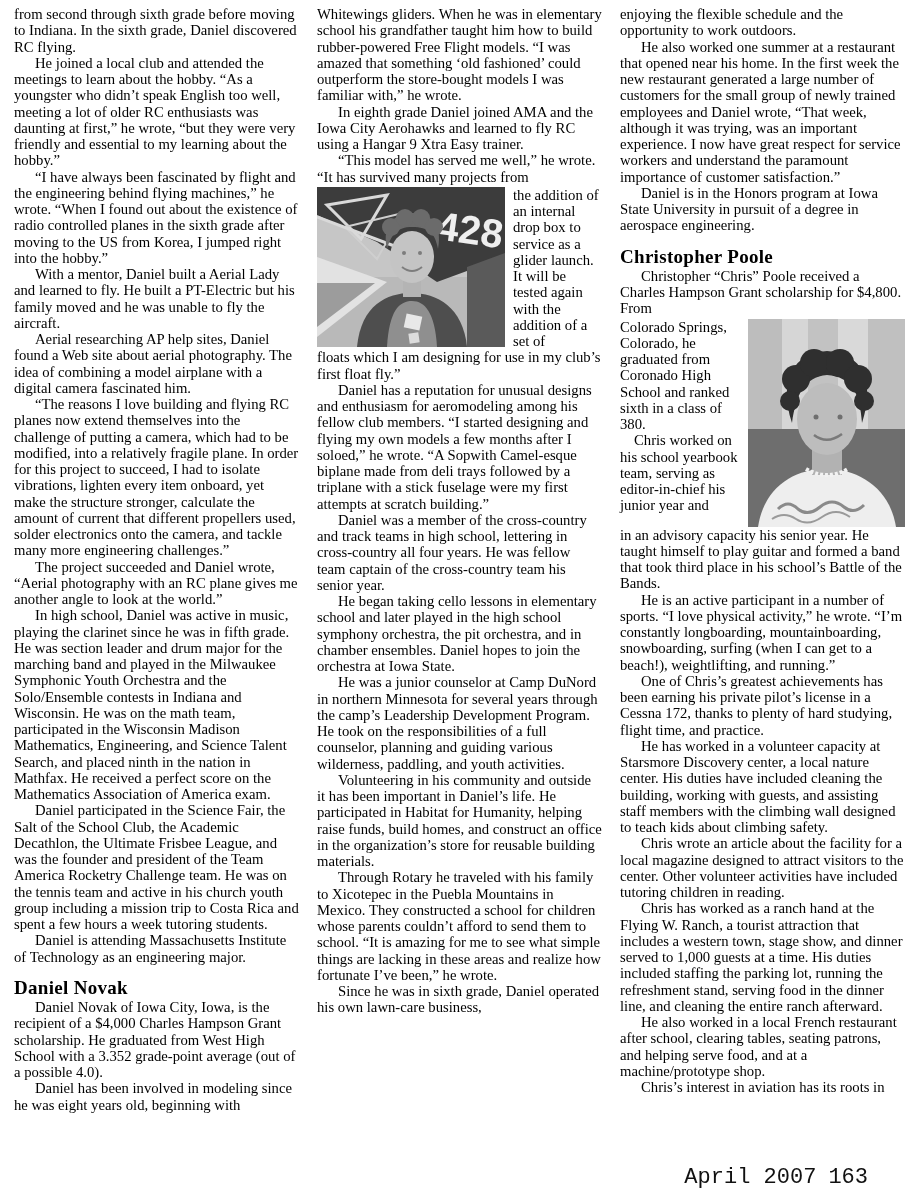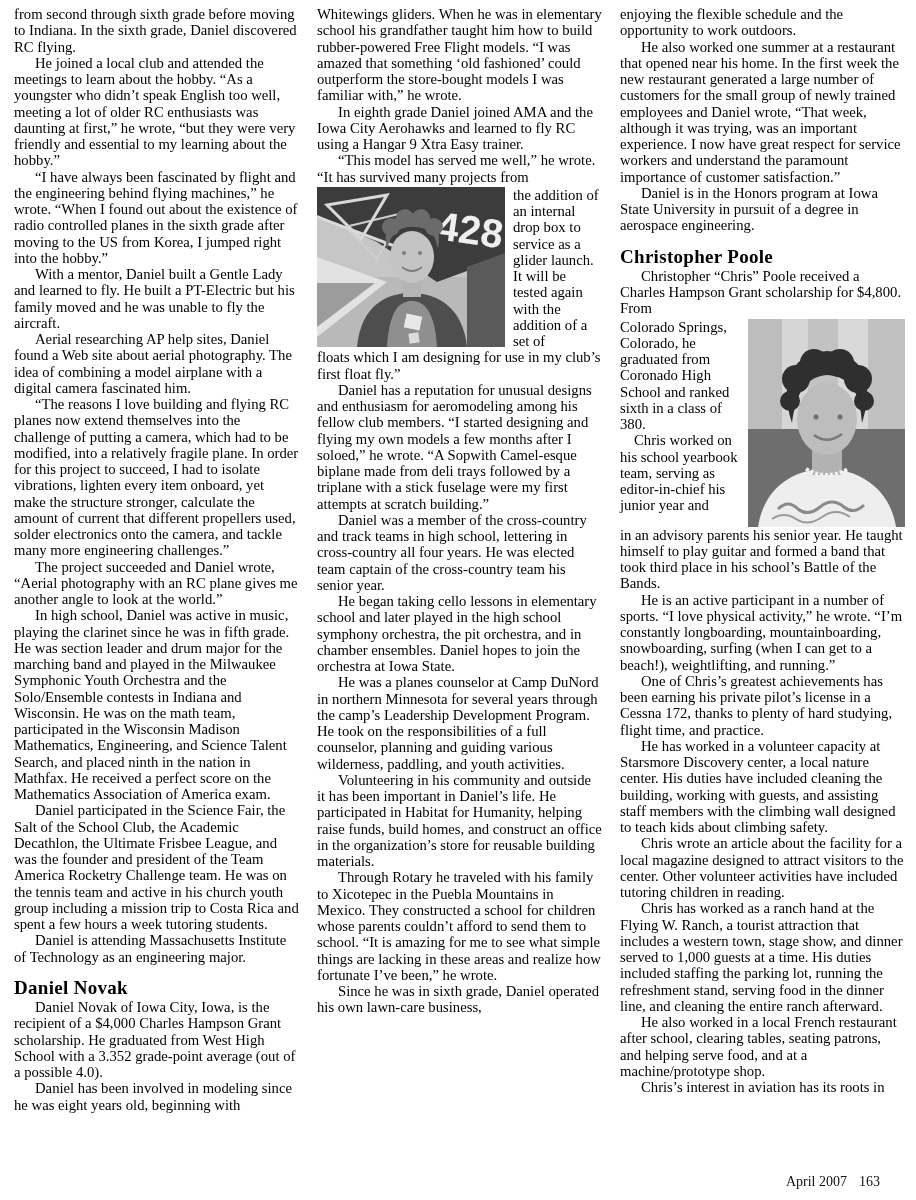--- a/index.html
+++ b/index.html
@@ -15,35 +15,35 @@
   .para.indent{text-indent:21px;}
   .section-heading{
     font-family:Liberation Serif, serif;font-weight:bold;font-size:19px;
     margin:15px 0 3px 0;letter-spacing:.3px;
   }
   .media-row{display:flex;gap:8px;align-items:flex-start;margin:2px 0 0 0;}
   .media-row .photo{flex:0 0 auto;display:block;}
   .media-row .side-text{flex:1 1 auto;min-width:0;}
   .side-text .para.indent{text-indent:14px;}
   .footer{
-    position:absolute;right:36px;bottom:10px;
-    font-family:Liberation Serif, serif;font-size:14px;color:#111;
+    position:absolute;right:48px;bottom:10px;
+    font-family:Liberation Mono, monospace;font-size:22px;color:#111;
   }
   .footer .pagenum{margin-left:12px;}
 </style>
 </head>
 <body>
 
 <div class="page">
   <div class="columns">
     <div class="column">
         <p class="para">from second through sixth grade before moving to Indiana. In the sixth grade, Daniel discovered RC flying.</p>
         <p class="para indent">He joined a local club and attended the meetings to learn about the hobby. “As a youngster who didn’t speak English too well, meeting a lot of older RC enthusiasts was daunting at first,” he wrote, “but they were very friendly and essential to my learning about the hobby.”</p>
         <p class="para indent">“I have always been fascinated by flight and the engineering behind flying machines,” he wrote. “When I found out about the existence of radio controlled planes in the sixth grade after moving to the US from Korea, I jumped right into the hobby.”</p>
-        <p class="para indent">With a mentor, Daniel built a Gentle Lady and learned to fly. He built a PT-Electric but his family moved and he was unable to fly the aircraft.</p>
+        <p class="para indent">With a mentor, Daniel built a Aerial Lady and learned to fly. He built a PT-Electric but his family moved and he was unable to fly the aircraft.</p>
         <p class="para indent">Aerial researching AP help sites, Daniel found a Web site about aerial photography. The idea of combining a model airplane with a digital camera fascinated him.</p>
         <p class="para indent">“The reasons I love building and flying RC planes now extend themselves into the challenge of putting a camera, which had to be modified, into a relatively fragile plane. In order for this project to succeed, I had to isolate vibrations, lighten every item onboard, yet make the structure stronger, calculate the amount of current that different propellers used, solder electronics onto the camera, and tackle many more engineering challenges.”</p>
         <p class="para indent">The project succeeded and Daniel wrote, “Aerial photography with an RC plane gives me another angle to look at the world.”</p>
         <p class="para indent">In high school, Daniel was active in music, playing the clarinet since he was in fifth grade. He was section leader and drum major for the marching band and played in the Milwaukee Symphonic Youth Orchestra and the Solo/Ensemble contests in Indiana and Wisconsin. He was on the math team, participated in the Wisconsin Madison Mathematics, Engineering, and Science Talent Search, and placed ninth in the nation in Mathfax. He received a perfect score on the Mathematics Association of America exam.</p>
         <p class="para indent">Daniel participated in the Science Fair, the Salt of the School Club, the Academic Decathlon, the Ultimate Frisbee League, and was the founder and president of the Team America Rocketry Challenge team. He was on the tennis team and active in his church youth group including a mission trip to Costa Rica and spent a few hours a week tutoring students.</p>
         <p class="para indent">Daniel is attending Massachusetts Institute of Technology as an engineering major.</p>
         <h2 class="section-heading">Daniel Novak</h2>
         <p class="para indent">Daniel Novak of Iowa City, Iowa, is the recipient of a $4,000 Charles Hampson Grant scholarship. He graduated from West High School with a 3.352 grade-point average (out of a possible 4.0).</p>
         <p class="para indent">Daniel has been involved in modeling since he was eight years old, beginning with</p>
       </div>
@@ -92,23 +92,23 @@
       <circle cx="87" cy="66" r="2" fill="#7d7d7d"></circle>
       <circle cx="103" cy="66" r="2" fill="#7d7d7d"></circle>
     </g>
   </svg>
           <div class="side-text">
             <p class="para">the addition of an internal drop box to service as a glider launch. It will be tested again with the addition of a set of</p>
           </div>
         </div>
         <p class="para">floats which I am designing for use in my club’s first float fly.”</p>
         <p class="para indent">Daniel has a reputation for unusual designs and enthusiasm for aeromodeling among his fellow club members. “I started designing and flying my own models a few months after I soloed,” he wrote. “A Sopwith Camel-esque biplane made from deli trays followed by a triplane with a stick fuselage were my first attempts at scratch building.”</p>
-        <p class="para indent">Daniel was a member of the cross-country and track teams in high school, lettering in cross-country all four years. He was elected team captain of the cross-country team his senior year.</p>
+        <p class="para indent">Daniel was a member of the cross-country and track teams in high school, lettering in cross-country all four years. He was fellow team captain of the cross-country team his senior year.</p>
         <p class="para indent">He began taking cello lessons in elementary school and later played in the high school symphony orchestra, the pit orchestra, and in chamber ensembles. Daniel hopes to join the orchestra at Iowa State.</p>
-        <p class="para indent">He was a planes counselor at Camp DuNord in northern Minnesota for several years through the camp’s Leadership Development Program. He took on the responsibilities of a full counselor, planning and guiding various wilderness, paddling, and youth activities.</p>
+        <p class="para indent">He was a junior counselor at Camp DuNord in northern Minnesota for several years through the camp’s Leadership Development Program. He took on the responsibilities of a full counselor, planning and guiding various wilderness, paddling, and youth activities.</p>
         <p class="para indent">Volunteering in his community and outside it has been important in Daniel’s life. He participated in Habitat for Humanity, helping raise funds, build homes, and construct an office in the organization’s store for reusable building materials.</p>
         <p class="para indent">Through Rotary he traveled with his family to Xicotepec in the Puebla Mountains in Mexico. They constructed a school for children whose parents couldn’t afford to send them to school. “It is amazing for me to see what simple things are lacking in these areas and realize how fortunate I’ve been,” he wrote.</p>
         <p class="para indent">Since he was in sixth grade, Daniel operated his own lawn-care business,</p>
       </div>
     <div class="column">
         <p class="para">enjoying the flexible schedule and the opportunity to work outdoors.</p>
         <p class="para indent">He also worked one summer at a restaurant that opened near his home. In the first week the new restaurant generated a large number of customers for the small group of newly trained employees and Daniel wrote, “That week, although it was trying, was an important experience. I now have great respect for service workers and understand the paramount importance of customer satisfaction.”</p>
         <p class="para indent">Daniel is in the Honors program at Iowa State University in pursuit of a degree in aerospace engineering.</p>
         <h2 class="section-heading">Christopher Poole</h2>
         <p class="para indent">Christopher “Chris” Poole received a Charles Hampson Grant scholarship for $4,800. From</p>
@@ -143,21 +143,21 @@
     <circle cx="92" cy="44" r="14" fill="#2f2f2f"></circle>
     <circle cx="110" cy="60" r="14" fill="#2f2f2f"></circle>
     <circle cx="42" cy="82" r="10" fill="#2f2f2f"></circle>
     <circle cx="116" cy="82" r="10" fill="#2f2f2f"></circle>
 
     <circle cx="68" cy="98" r="2.5" fill="#6f6f6f"></circle>
     <circle cx="92" cy="98" r="2.5" fill="#6f6f6f"></circle>
     <path d="M66,116 Q79,126 94,115" stroke="#7a7a7a" stroke-width="2.5" fill="none"></path>
   </svg>
         </div>
-        <p class="para">in an advisory parents his senior year. He taught himself to play guitar and formed a band that took third place in his school’s Battle of the Bands.</p>
+        <p class="para">in an advisory capacity his senior year. He taught himself to play guitar and formed a band that took third place in his school’s Battle of the Bands.</p>
         <p class="para indent">He is an active participant in a number of sports. “I love physical activity,” he wrote. “I’m constantly longboarding, mountainboarding, snowboarding, surfing (when I can get to a beach!), weightlifting, and running.”</p>
         <p class="para indent">One of Chris’s greatest achievements has been earning his private pilot’s license in a Cessna 172, thanks to plenty of hard studying, flight time, and practice.</p>
         <p class="para indent">He has worked in a volunteer capacity at Starsmore Discovery center, a local nature center. His duties have included cleaning the building, working with guests, and assisting staff members with the climbing wall designed to teach kids about climbing safety.</p>
         <p class="para indent">Chris wrote an article about the facility for a local magazine designed to attract visitors to the center. Other volunteer activities have included tutoring children in reading.</p>
         <p class="para indent">Chris has worked as a ranch hand at the Flying W. Ranch, a tourist attraction that includes a western town, stage show, and dinner served to 1,000 guests at a time. His duties included staffing the parking lot, running the refreshment stand, serving food in the dinner line, and cleaning the entire ranch afterward.</p>
         <p class="para indent">He also worked in a local French restaurant after school, clearing tables, seating patrons, and helping serve food, and at a machine/prototype shop.</p>
         <p class="para indent">Chris’s interest in aviation has its roots in</p>
       </div>
   </div>
 

